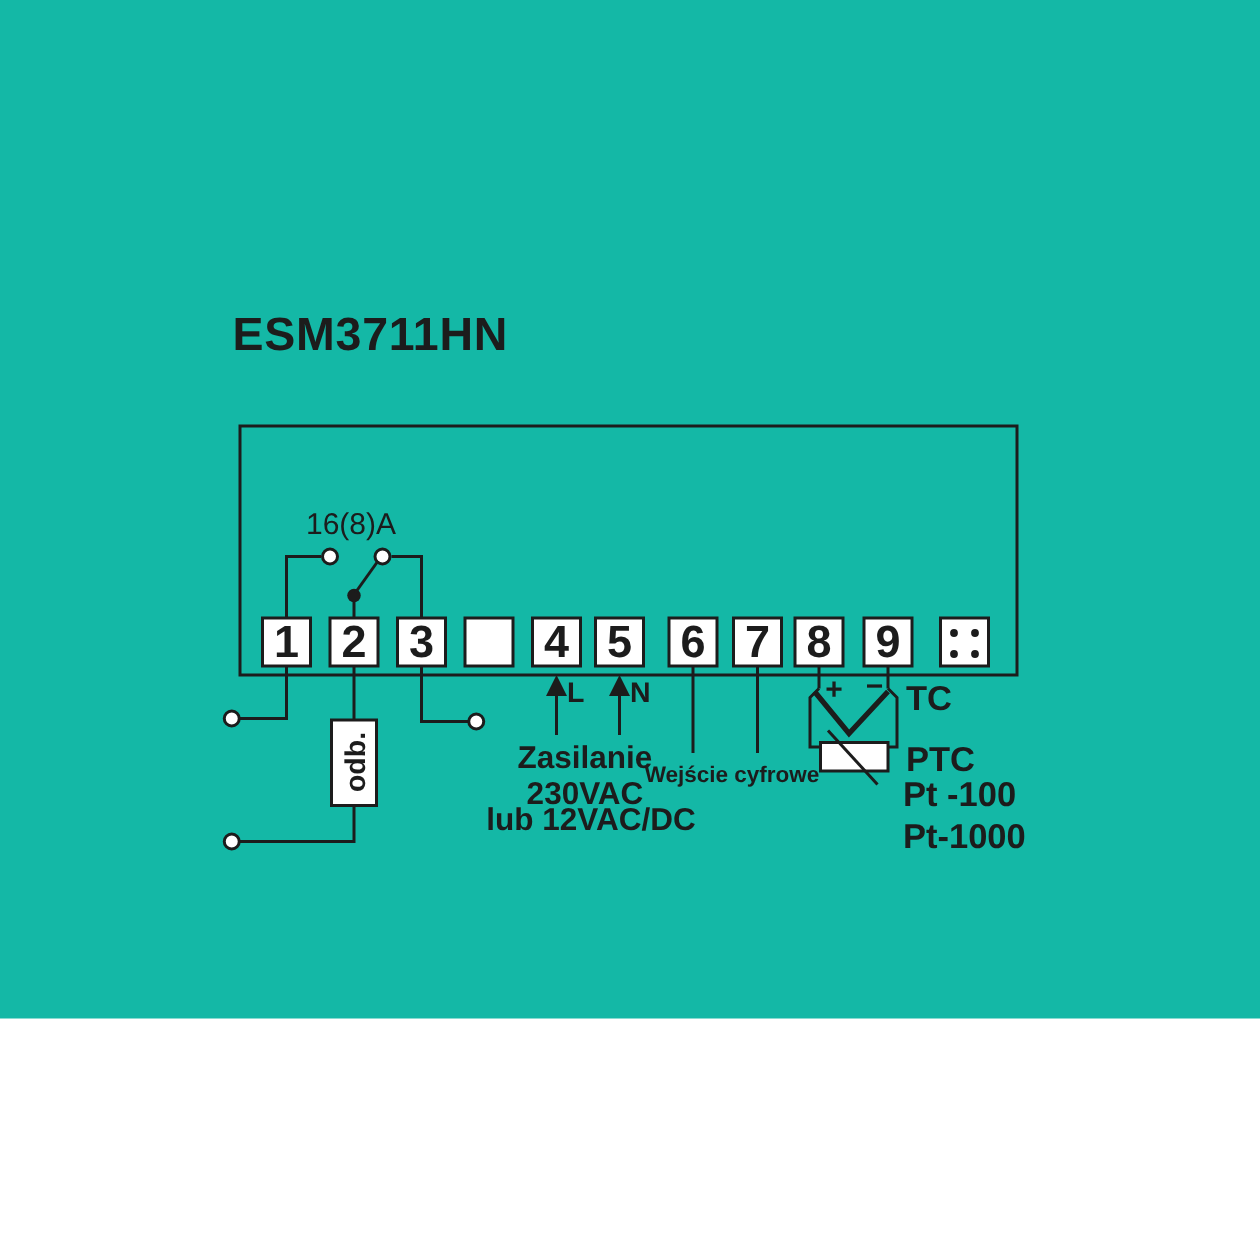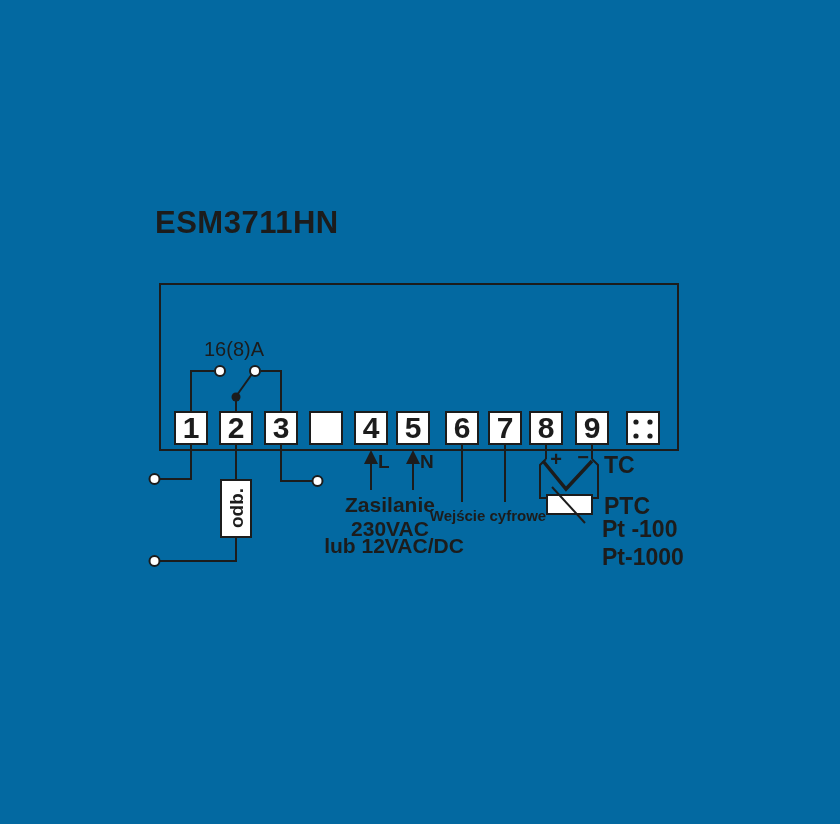--- a/index.html
+++ b/index.html
@@ -7,22 +7,22 @@
     padding: 0;
     background: #ffffff;
     width: 840px;
     height: 840px;
     overflow: hidden;
     font-family: "Liberation Sans", sans-serif;
   }
   .canvas {
     position: relative;
     width: 840px;
-    height: 824px;
-    background: #0369a1;
+    height: 679px;
+    background: #14b8a6;
   }
   svg { display: block; }
   svg text {
     fill: #1c1c1c;
     font-family: "Liberation Sans", sans-serif;
   }
   .t-title   { font-size: 31px; font-weight: bold; letter-spacing: 0.5px; }
   .t-rating  { font-size: 20px; font-weight: normal; }
   .t-term    { font-size: 30px; font-weight: bold; text-anchor: middle; }
   .t-odb     { font-size: 19px; font-weight: bold; text-anchor: middle; }

